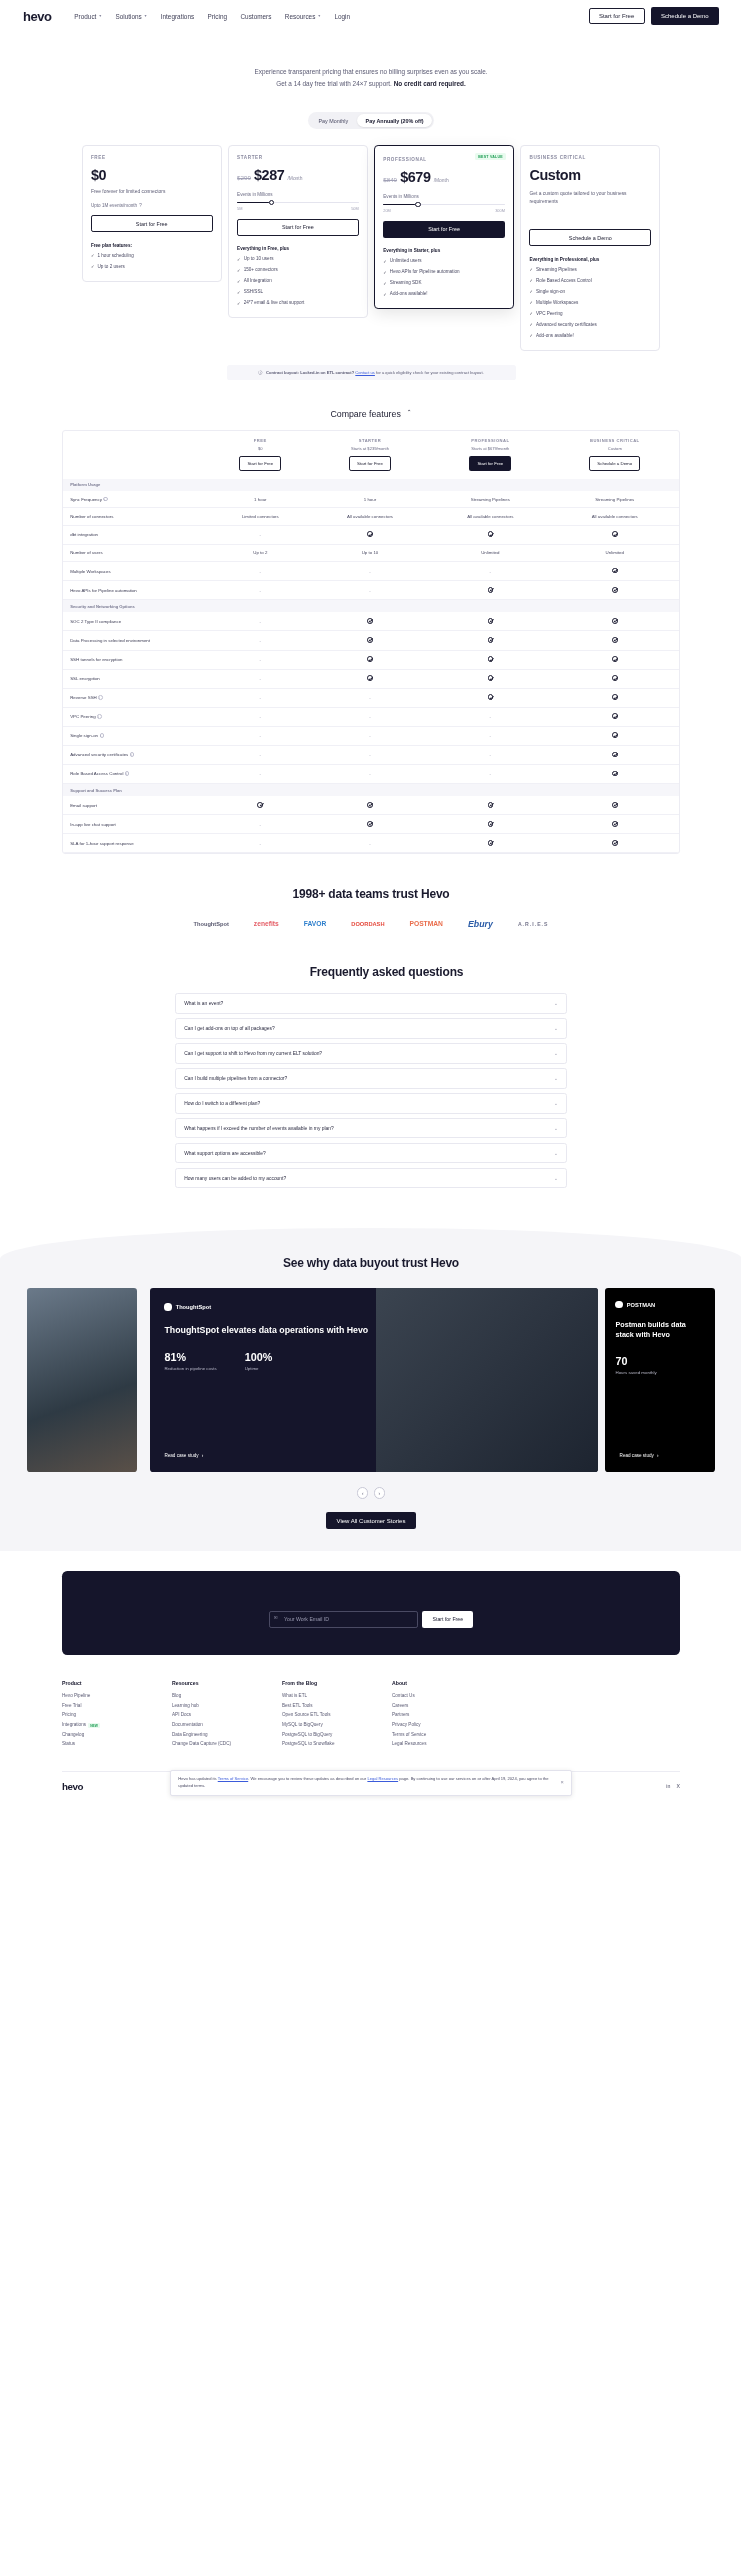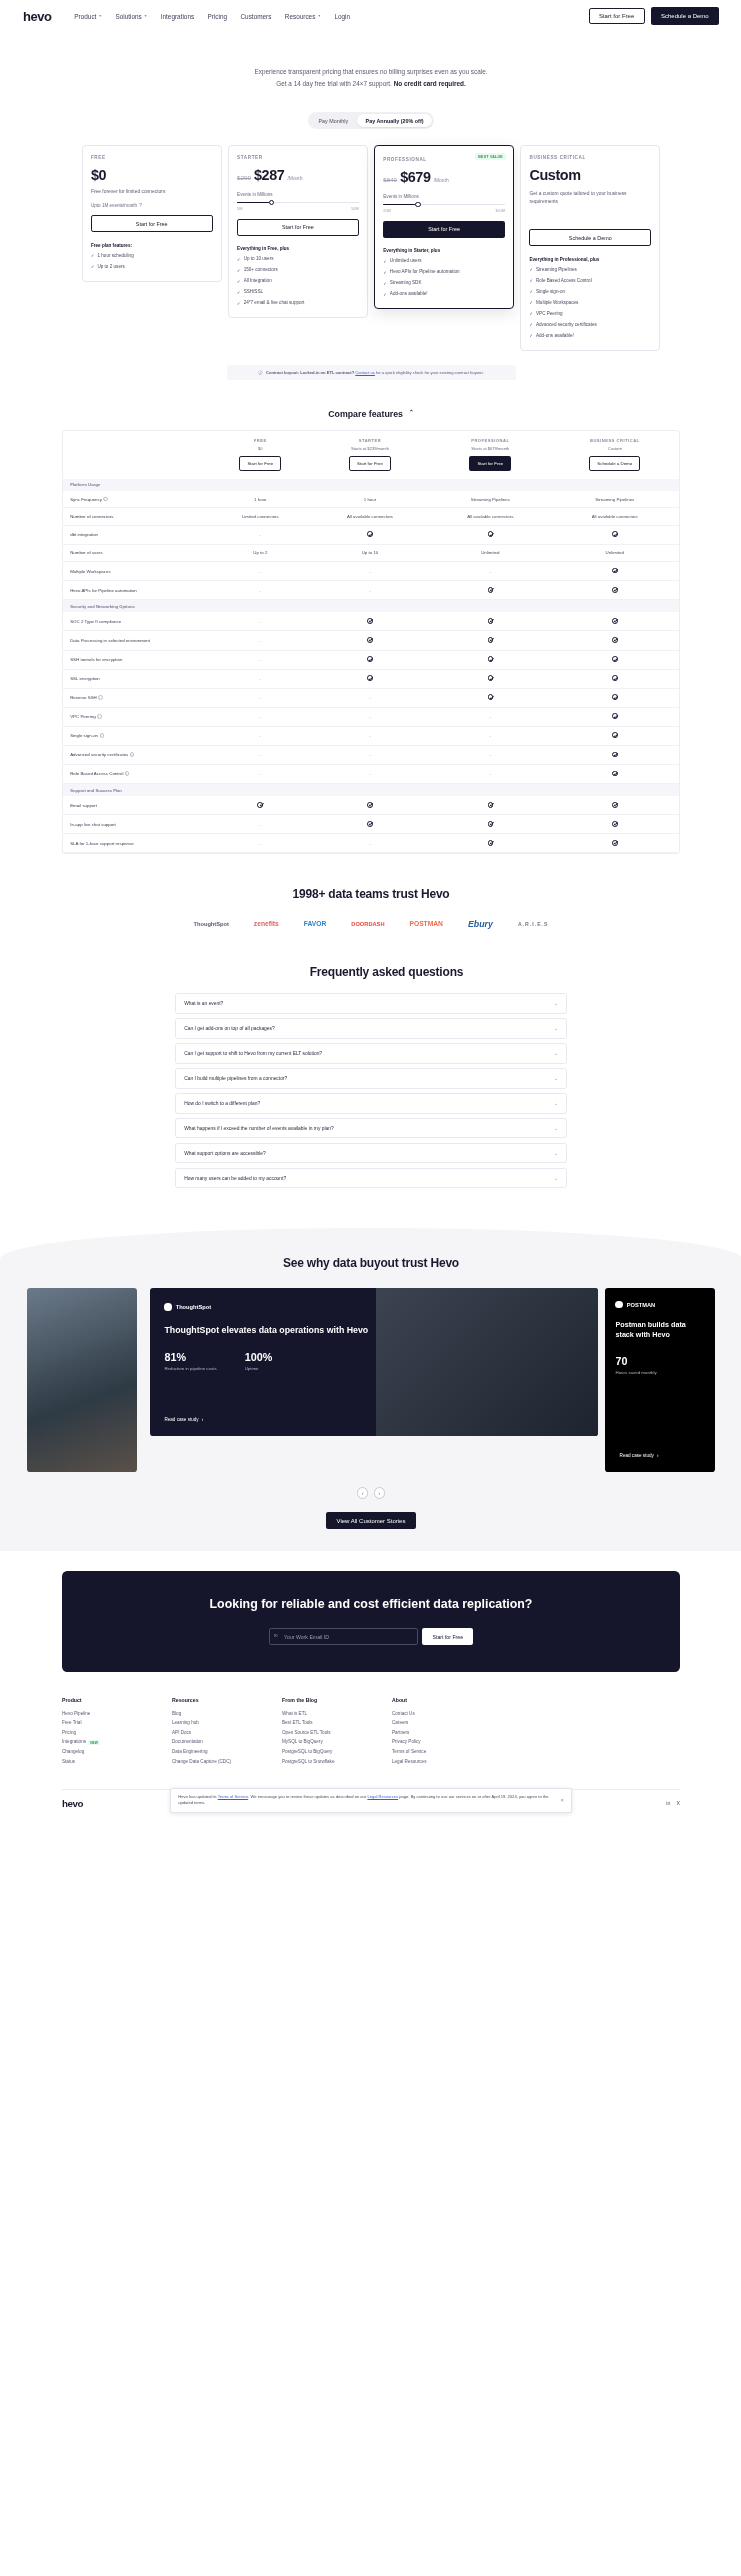--- a/index.html
+++ b/index.html
@@ -60,21 +60,21 @@
   .feat-title { font-size: 4.6px; font-weight: 700; margin-top: 10.3px; color: #15152b; }
   .feat-list { margin-top: 5.2px; display: flex; flex-direction: column; gap: 4.1px; }
   .feat { font-size: 4.6px; color: #4a4a63; display: flex; gap: 3.1px; align-items: flex-start; line-height: 1.5; }
   .chk { color: #15152b; font-size: 4.1px; margin-top: 0.5px; }
 
   .contract-note { margin: 14.4px auto 0; width: 289px; background: #f6f6fa; border-radius: 2.6px; padding: 4.6px 6.2px; font-size: 4.1px; color: #5a5a73; display: flex; gap: 3.6px; align-items: center; justify-content:center; text-align: center;}
   .contract-note a { color: #3b5bdb; text-decoration: underline; }
 
   
   .compare { margin-top: 29px; text-align: center; }
-  .compare h2 { font-size: 8.8px; font-weight: 700; display: inline-flex; align-items: flex-start; gap: 6px; }
+  .compare h2 { font-size: 8.8px; font-weight: 400; display: inline-flex; align-items: flex-start; gap: 6px; }
   .compare h2 .car { font-size: 5.7px; }
   .table-wrap { margin: 11.3px 62px 0; border: 0.5px solid #ececf3; border-radius: 3.1px; overflow: hidden; }
   table { width: 100%; border-collapse: collapse; }
   th, td { text-align: center; font-size: 4.4px; color: #4a4a63; }
   .thead-row th { padding: 7.2px 3.1px 3.1px; font-size: 4.1px; letter-spacing: 0.5px; color: #8a8aa0; text-transform: uppercase; font-weight: 600; }
   .thead-row th.first { width: 24%; }
   .subprice-row td { padding-bottom: 5.2px; font-size: 4.1px; color: #6a6a83; }
   .btnrow td { padding-bottom: 8.2px; }
   .mini-btn { font-size: 4.4px; padding: 3.6px 7.2px; border-radius: 2.1px; }
   .section-row td { background: #f6f6fa; text-align: left; padding: 3.6px 7.2px; font-size: 4.1px; color: #7a7a92; font-weight: 600; }
@@ -104,21 +104,21 @@
   .faq h2 { font-size: 12px; font-weight: 700; letter-spacing: -0.2px; margin-left: 31px; }
   .faq-list { margin: 14.4px auto 0; width: 392px; }
   .faq-item { border: 0.5px solid #e8e8f0; border-radius: 2.6px; padding: 6.7px 8.2px; margin-bottom: 4.6px; display: flex; justify-content: space-between; align-items: center; font-size: 4.9px; color: #2a2a40; cursor: pointer; text-align: left;}
   .faq-item .car { color: #8a8aa0; font-size: 4.6px; }
 
   
   .cases { margin-top: 40px; background: #f5f5f8; padding: 28px 0 21.6px; border-radius: 50% 50% 0 0 / 31px 31px 0 0; }
   .cases h2 { text-align: center; font-size: 12px; font-weight: 700; letter-spacing: -0.2px; }
   .case-row { display: flex; gap: 7.2px; margin-top: 17.5px; padding: 0 0 0 0; justify-content: center; align-items: stretch; }
   .case-img { width: 110px; height: 184px; border-radius: 3.1px; background: linear-gradient(160deg,#6b7a8a,#2e3a44 60%,#5a5048); }
-  .case-card { width: 448px; height: 148px; border-radius: 3.1px; background: #15152b; color: #fff; padding: 15.5px 14.4px; position: relative; overflow: hidden; display: flex; margin-left: 6px; }
+  .case-card { width: 448px; height: 184px; border-radius: 3.1px; background: #15152b; color: #fff; padding: 15.5px 14.4px; position: relative; overflow: hidden; display: flex; margin-left: 6px; }
   .case-card .shade { position: absolute; right: 0; top: 0; width: 222px; height: 100%; background: linear-gradient(135deg,#3b4450,#1d2430); }
   .case-body { position: relative; z-index: 2; width: 206px; }
   .case-brand { display: flex; align-items: center; gap: 4.1px; font-size: 5.7px; font-weight: 600; }
   .case-brand .circ { width: 7.2px; height: 7.2px; border-radius: 50%; background: #fff; }
   .case-card h3 { font-size: 8.8px; line-height: 1.42; font-weight: 700; margin-top: 13.4px; }
   .stats { display: flex; gap: 28px; margin-top: 14.4px; }
   .stat-v { font-size: 10.8px; font-weight: 700; }
   .stat-l { font-size: 4.4px; color: #b8b8c8; margin-top: 3.1px; line-height: 1.5; }
   .case-link { position: absolute; left: 14.4px; bottom: 14.4px; font-size: 4.6px; color: #fff; display: flex; gap: 3.1px; align-items: center; z-index: 3;}
   .case-card-r { width: 110px; height: 184px; border-radius: 3.1px; background: #000000; color: #fff; padding: 13.4px 10.3px; position: relative; }
@@ -642,21 +642,20 @@
     <div class="arrows">
       <div class="arrow">‹</div>
       <div class="arrow">›</div>
     </div>
     <div class="all-stories">
       <button class="btn btn-dark">View All Customer Stories</button>
     </div>
   </div>
 
   <div class="cta-banner">
-    <h2>Looking for reliable and  cost efficient data replication?</h2>
     <div class="cta-form">
       <div class="input-shell">
         <span class="mail">✉</span>
         <input class="cta-input" placeholder="Your Work Email ID" style="">
       </div>
       <button class="btn btn-white">Start for Free</button>
     </div>
   </div>
 
   <div class="footer">

